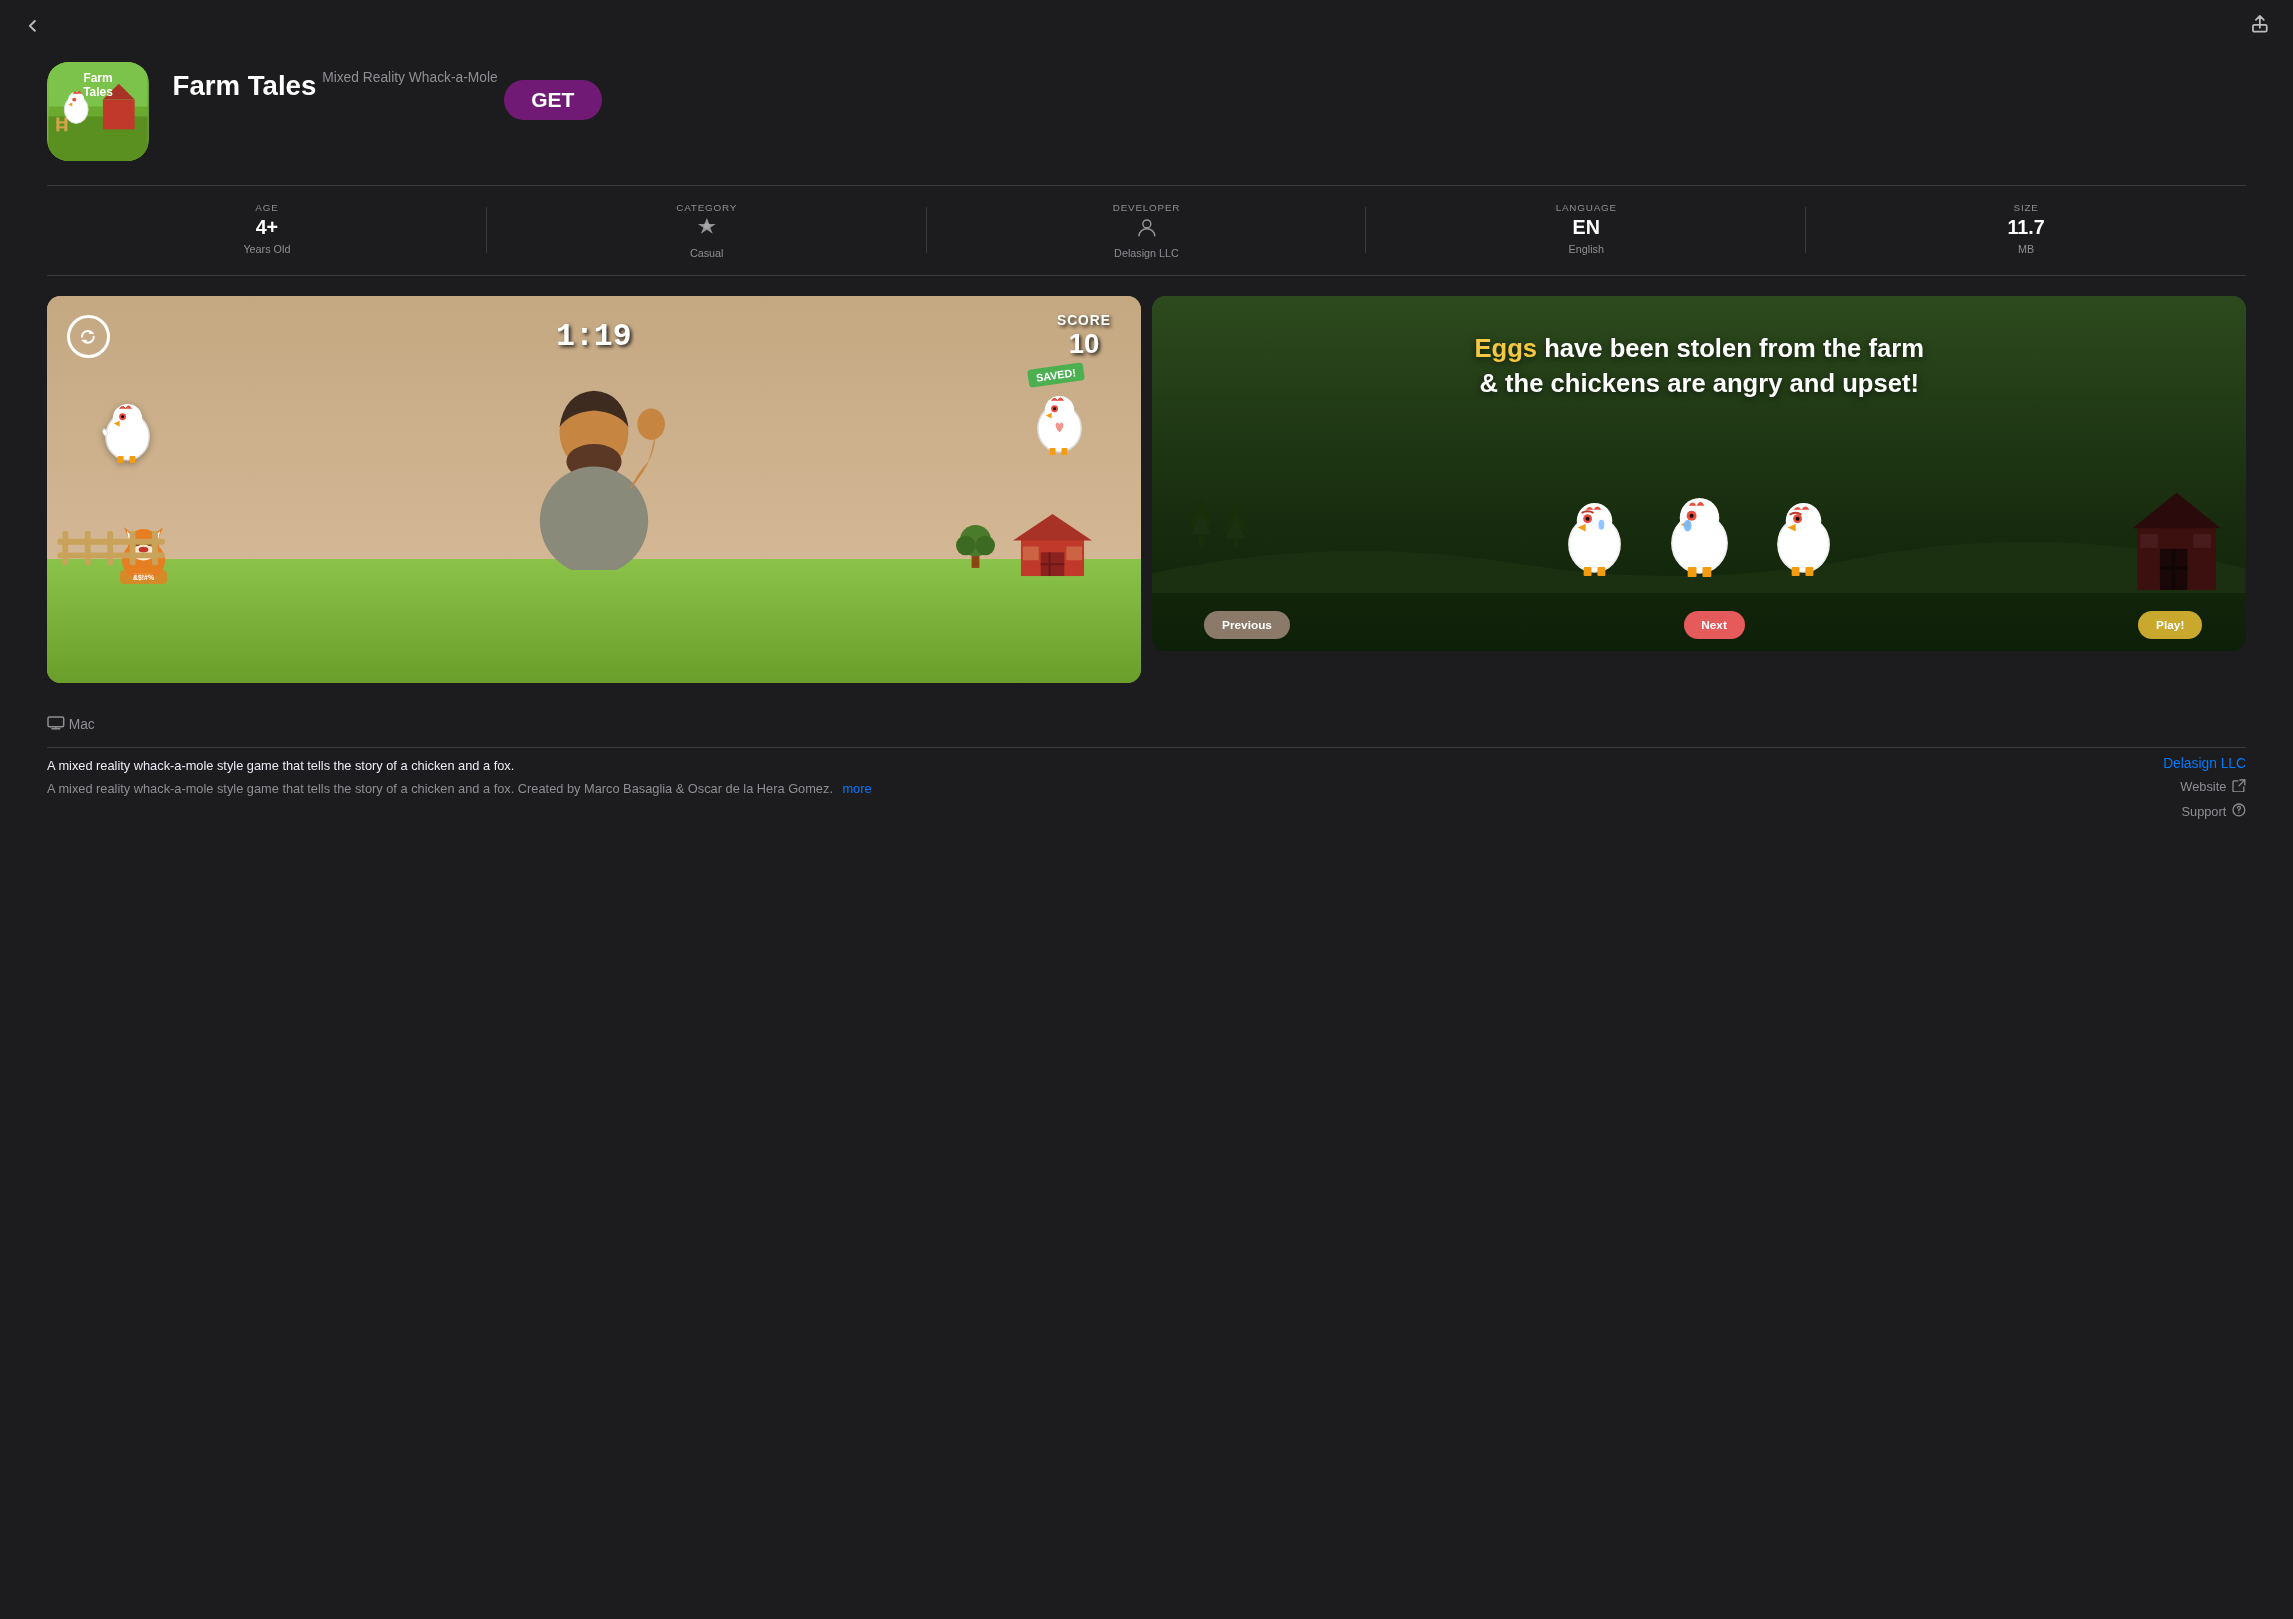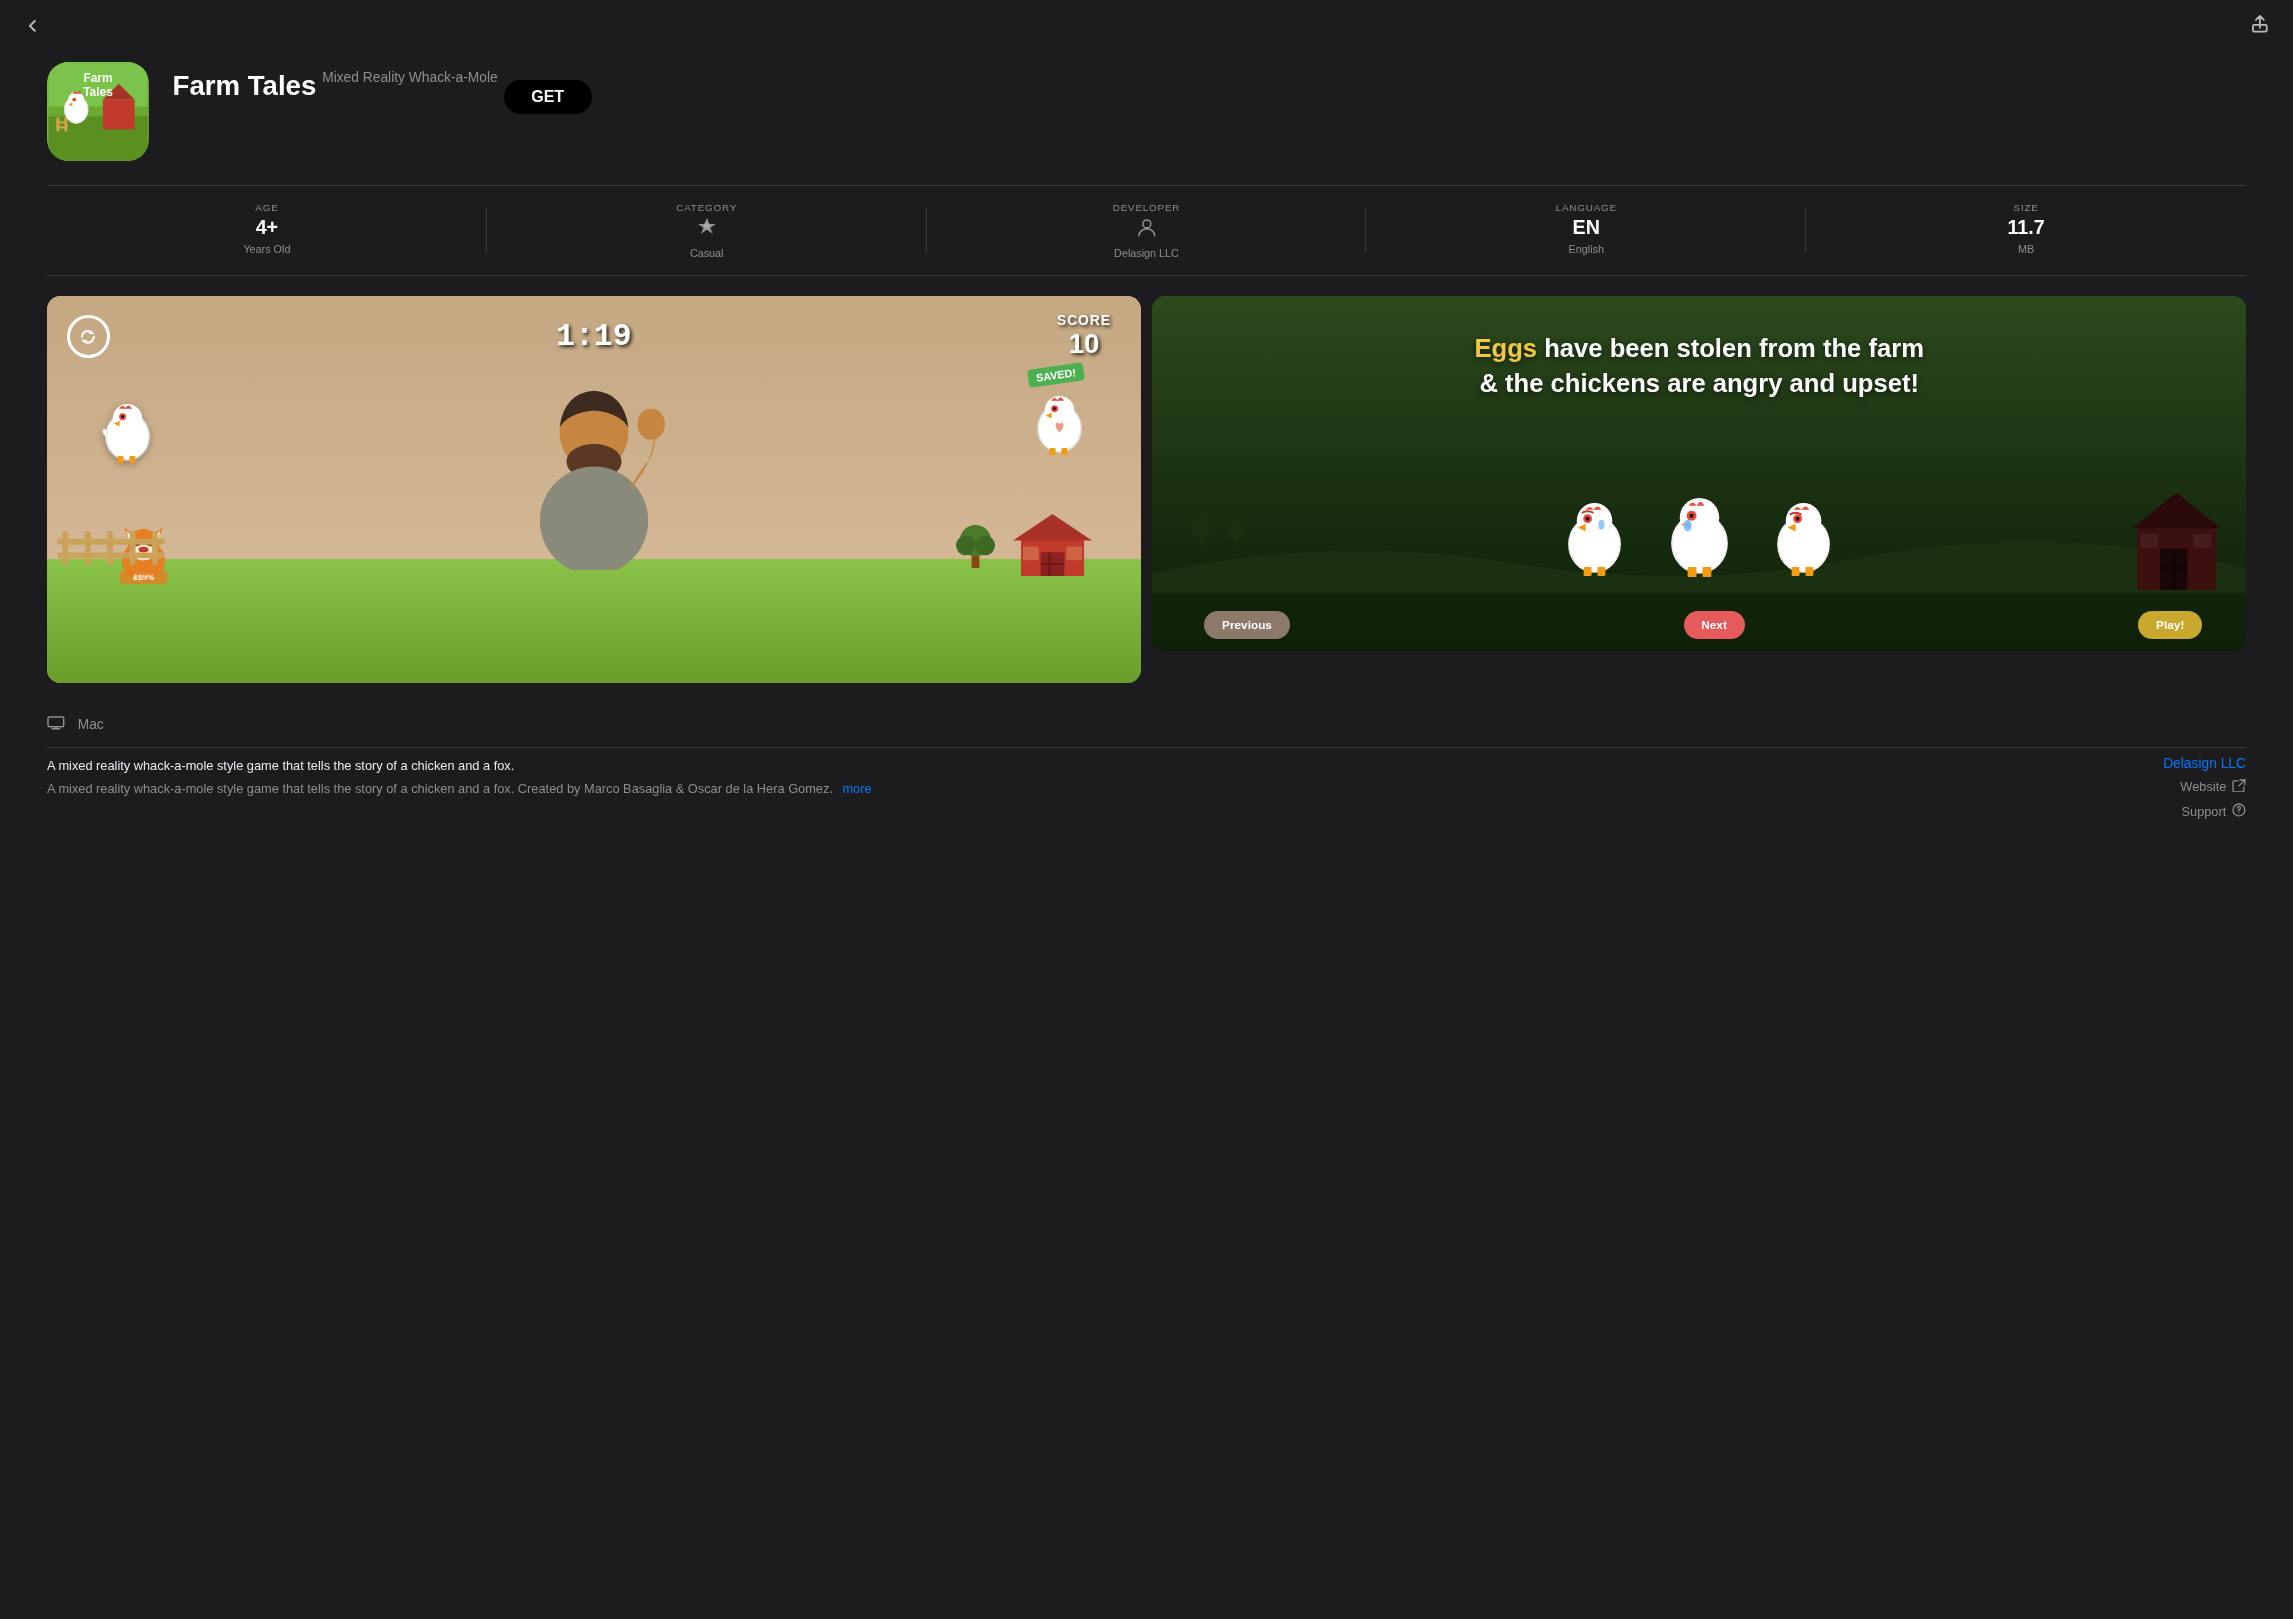--- a/index.html
+++ b/index.html
@@ -74,26 +74,26 @@
       color: #ffffff;
     }
 
     .app-subtitle {
       font-size: 13.8px;
       color: #8e8e93;
       font-weight: 400;
     }
 
     .get-btn {
-      background: #000000;
+      background: #701a75;
       color: #ffffff;
       border: none;
       border-radius: 19.7px;
       padding: 7.9px 27.6px;
-      font-size: 16px;
+      font-size: 21px;
       font-weight: 600;
       cursor: pointer;
       margin-top: 9.9px;
       width: fit-content;
     }
 
     .divider {
       height: 1px;
       background: #3a3a3c;
       margin: 0 47px;
@@ -231,21 +231,21 @@
       align-items: center;
       justify-content: center;
       color: white;
       font-size: 19.7px;
     }
 
     .platform-row {
       display: flex;
       align-items: center;
       padding: 11.8px 47px;
-      gap: 13px;
+      gap: 4px;
     }
 
     .platform-icon {
       font-size: 17.7px;
       color: #8e8e93;
     }
 
     .platform-label {
       font-size: 13.8px;
       color: #8e8e93;

